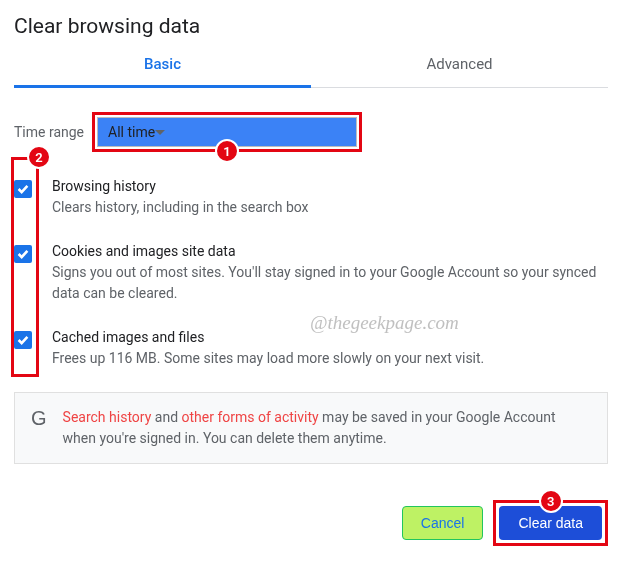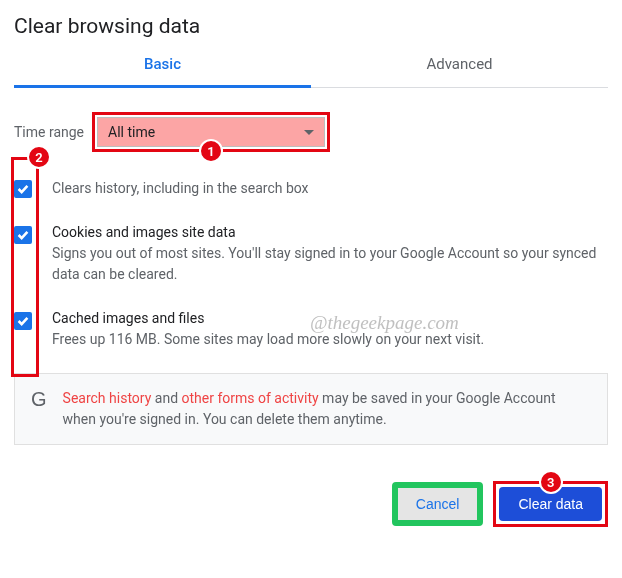--- a/index.html
+++ b/index.html
@@ -62,24 +62,23 @@
     }
     .select-wrap {
       position: relative;
       border: 3px solid #e30613;
       padding: 2px;
       display: inline-block;
     }
     .select-inner {
       display: flex;
       align-items: center;
-      justify-content: space-between;
-      background: #fca5a5;
+      background: #3b82f6;
       border: 1px solid #bdbdbd;
-      width: 228px;
+      width: 260px;
       height: 30px;
       padding: 0 10px;
       cursor: pointer;
     }
     .select-value {
       color: #202124;
     }
     .caret {
       width: 0;
       height: 0;
@@ -173,23 +172,23 @@
     }
     .btn {
       padding: 8px 18px;
       border-radius: 4px;
       font-size: 14px;
       font-weight: 500;
       cursor: pointer;
       border: 1px solid transparent;
     }
     .btn-cancel {
-      background: #e5e5e5;
+      background: #bef264;
       color: #1a73e8;
-      border: 6px solid #22c55e;
+      border: 1px solid #22c55e;
     }
     .btn-primary {
       background: #1d4ed8;
       color: #fff;
     }
     .primary-wrap {
       border: 3px solid #e30613;
       padding: 3px;
       position: relative;
     }
@@ -235,20 +234,21 @@
 <div class="badge" style="left:27px;top:145px;">2</div>
 
 <div class="options">
   <div class="option">
     <div class="cb">
       <svg viewBox="0 0 16 16">
           <polyline points="3,8 6.5,11.5 13,4.5"></polyline>
         </svg>
     </div>
     <div class="opt-text">
+      <div class="opt-title">Browsing history</div>
       <div class="opt-desc">Clears history, including in the search box</div>
     </div>
   </div>
   <div class="option">
     <div class="cb">
       <svg viewBox="0 0 16 16">
           <polyline points="3,8 6.5,11.5 13,4.5"></polyline>
         </svg>
     </div>
     <div class="opt-text">

